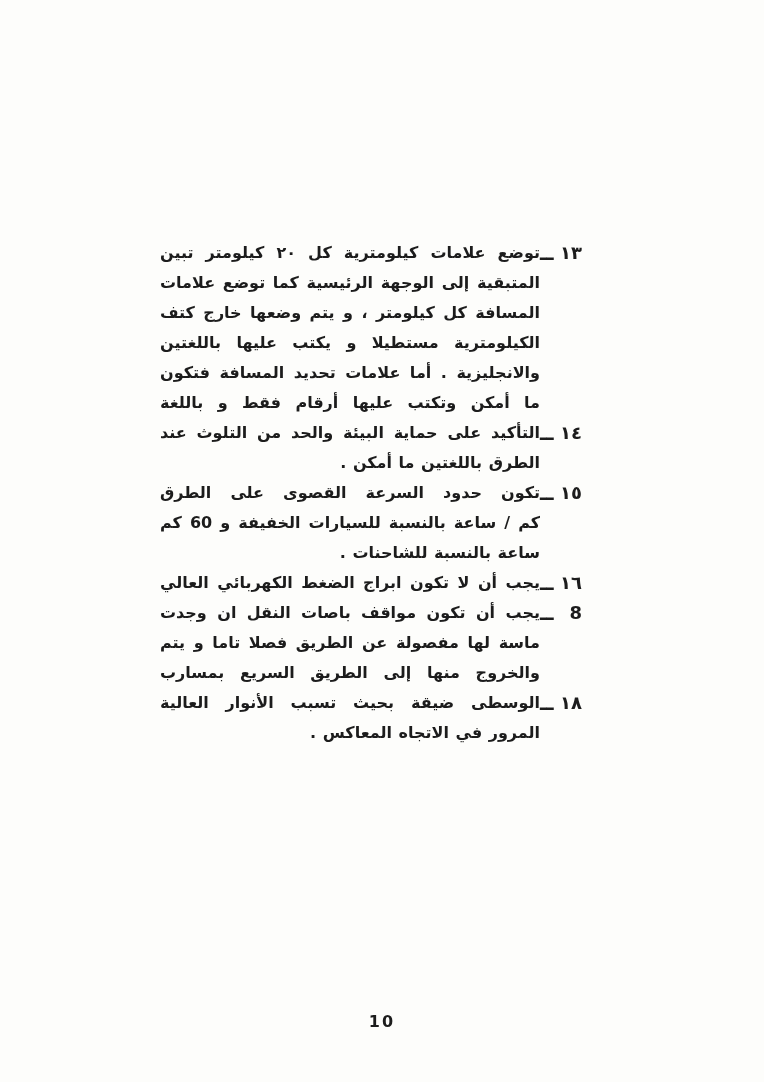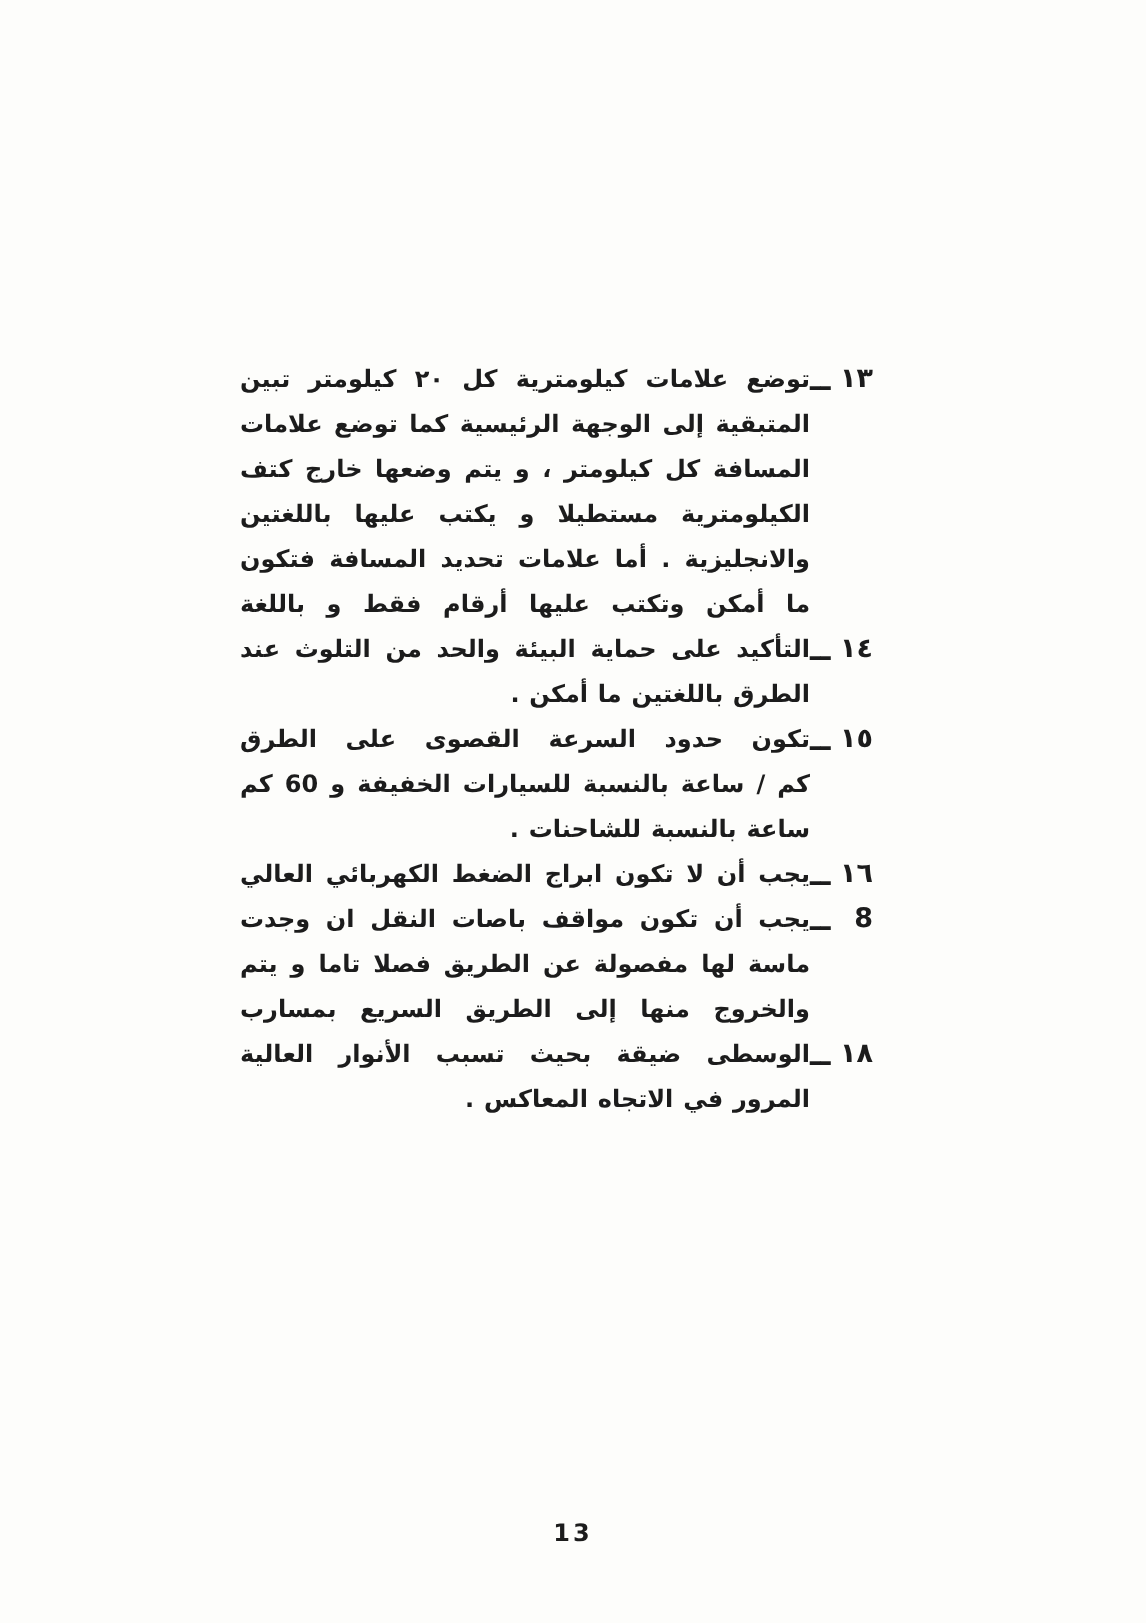--- a/index.html
+++ b/index.html
@@ -142,14 +142,14 @@
         <span class="dash">ــ</span>
       </div>
       <div class="body">
         <div class="line">الوسطى ضيقة بحيث تسبب الأنوار العالية خطورة على</div>
         <div class="line last">المرور في الاتجاه المعاكس .</div>
       </div>
     </div>
 
   </div>
 
-  <div class="page-number">13</div>
+  <div class="page-number">10</div>
 </div>
 
 </body></html>

